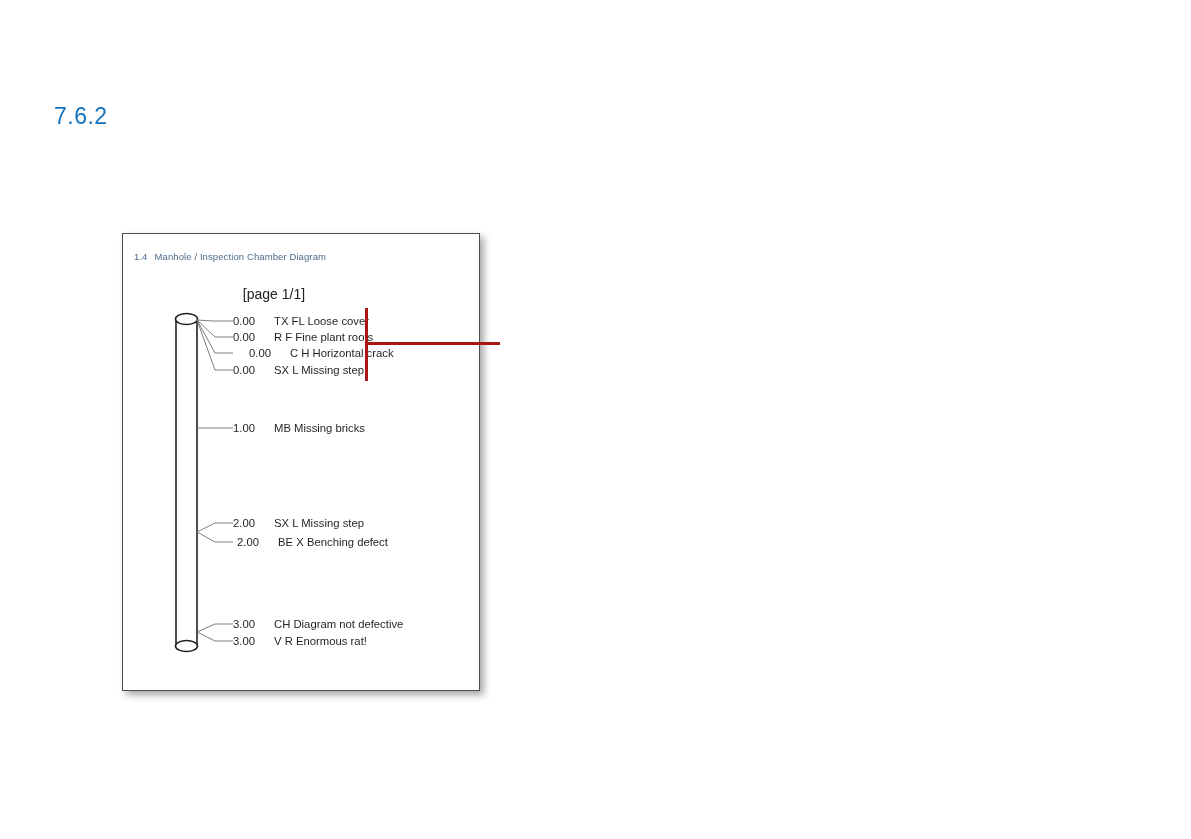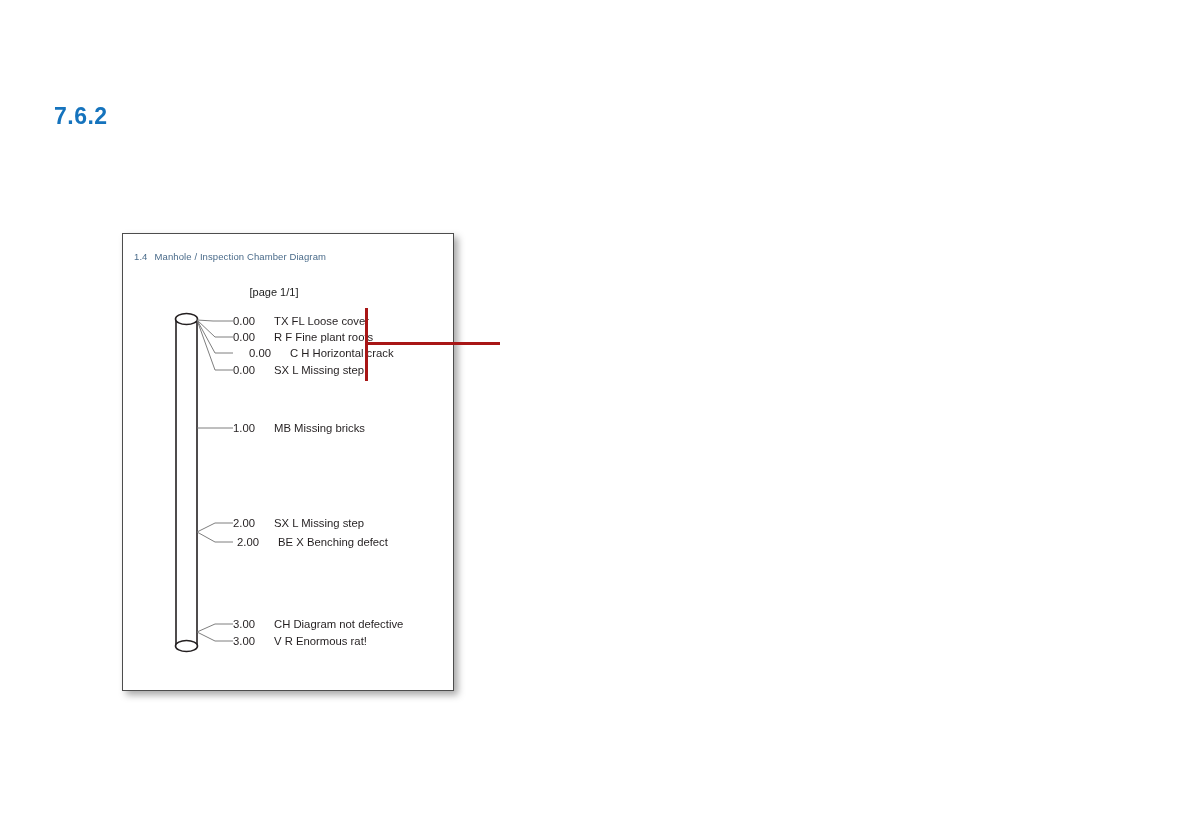--- a/index.html
+++ b/index.html
@@ -16,32 +16,32 @@
     font-family: "Liberation Sans", sans-serif;
     -webkit-font-smoothing: antialiased;
   }
 
   
   #section-heading {
     position: absolute;
     left: 54px;
     top: 103px;
     font-size: 23px;
-    font-weight: bold;
+    font-weight: normal;
     color: #1573bd;
     letter-spacing: 0.5px;
     white-space: nowrap;
   }
 
   
   #doc-page {
     position: absolute;
     left: 122px;
     top: 233px;
-    width: 332px;
+    width: 358px;
     height: 458px;
     background: #ffffff;
     border: 1px solid #4d4d4d;
     box-shadow: 4px 4px 7px rgba(0,0,0,0.34);
     box-sizing: border-box;
   }
 
   #page-header {
     position: absolute;
     left: 11px;
@@ -52,21 +52,21 @@
     letter-spacing: 0.1px;
   }
   #page-header .hdr-num { margin-right: 7px; }
 
   #page-counter {
     position: absolute;
     left: 0;
     top: 52px;
     width: 302px;
     text-align: center;
-    font-size: 11px;
+    font-size: 14px;
     color: #222222;
   }
 
   
   #diagram-area {
     position: absolute;
     left: 0;
     top: 0;
     width: 332px;
     height: 458px;

